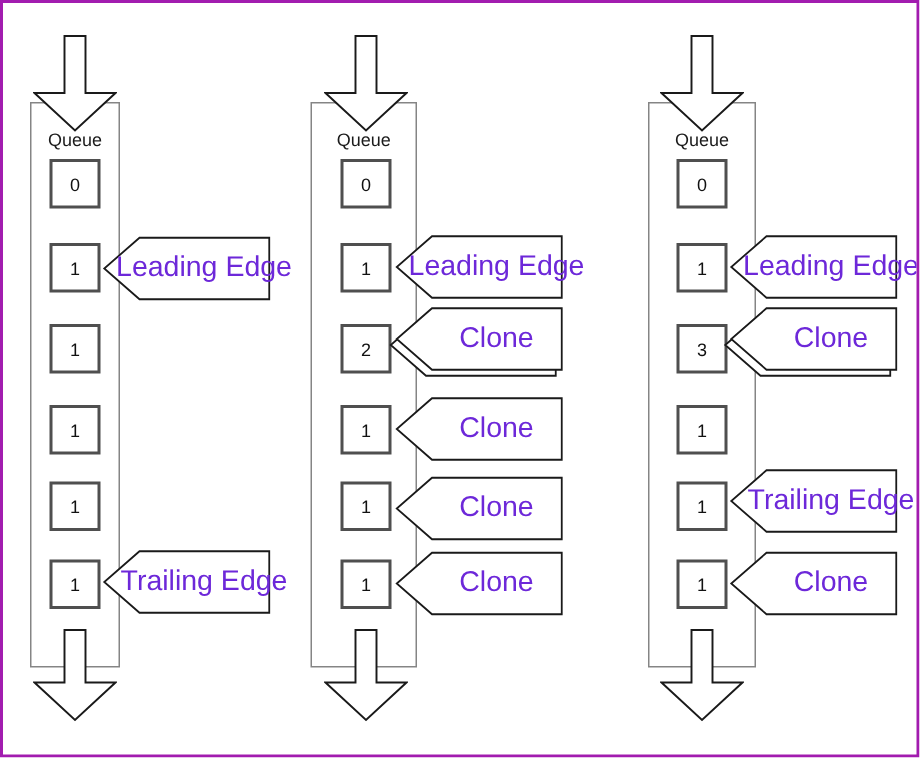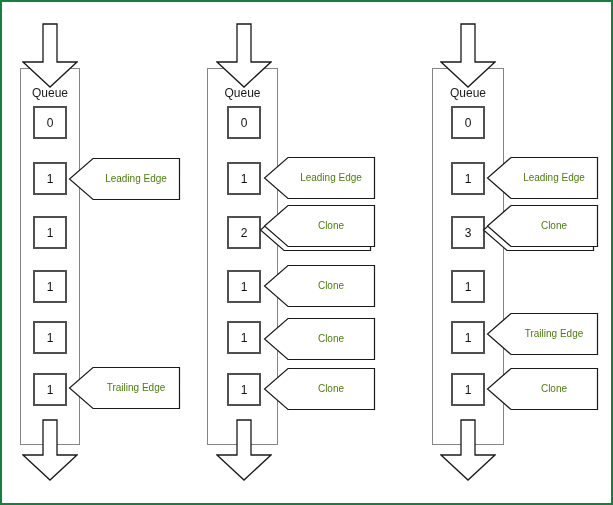--- a/index.html
+++ b/index.html
@@ -1,37 +1,37 @@
 <!DOCTYPE html>
 <html><head>
 <meta charset="utf-8">
 <style>
   html,body { margin:0; padding:0; background:#fff; }
   .canvas {
     position:relative; width:613px; height:505px; box-sizing:border-box;
-    background:#ffffff; border:2px solid #15803d; overflow:hidden;
+    background:#ffffff; border:2px solid #a21caf; overflow:hidden;
     font-family:"Liberation Sans", sans-serif; color:#111;
   }
   .queue-rect { position:absolute; box-sizing:border-box; border:1.5px solid #858585; background:#ffffff; }
   .queue-label { position:absolute; text-align:center; font-size:12px; line-height:14px; color:#1a1a1a; }
   .qbox {
     position:absolute; width:34px; height:33px; box-sizing:border-box;
     border:2px solid #4f4f4f; background:#ffffff;
     display:flex; align-items:center; justify-content:center;
     font-size:12px; color:#111;
   }
   .arrow { position:absolute; }
   .arrow polygon { fill:#ffffff; stroke:#1a1a1a; stroke-width:1.3; stroke-linejoin:miter; }
   .callout { position:absolute; width:117px; height:50px; }
   .callout svg { position:absolute; left:0; top:0; }
   .callout polygon { fill:#ffffff; stroke:#1a1a1a; stroke-width:1.2; stroke-linejoin:miter; }
   .callout .label {
     position:absolute; left:29px; top:3px; width:86px; height:41px;
     display:flex; align-items:center; justify-content:center;
-    font-size:10px; white-space:nowrap; color:#4d7c0f;
+    font-size:19px; white-space:nowrap; color:#6d28d9;
   }
 </style>
 </head>
 <body>
 
 <div class="canvas">
 
   <div>
     <div class="queue-rect" style="left:18px;top:66px;width:60px;height:377px"></div>
 

